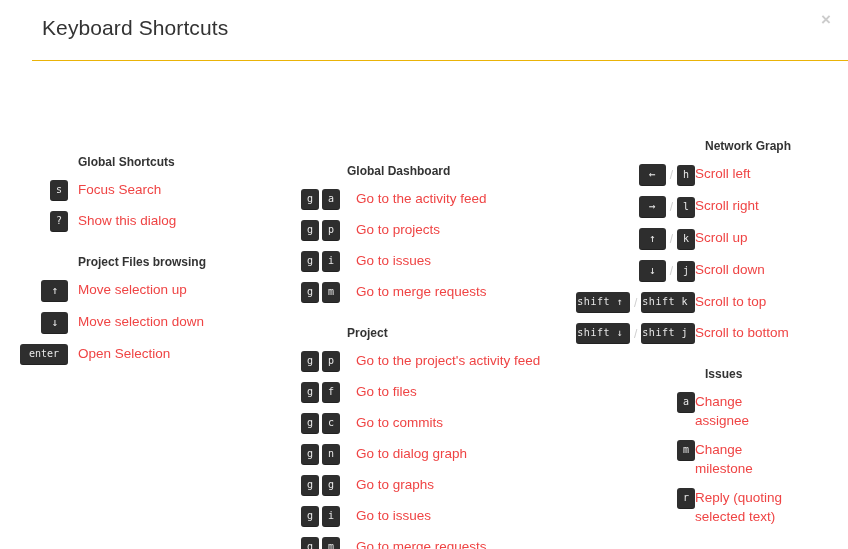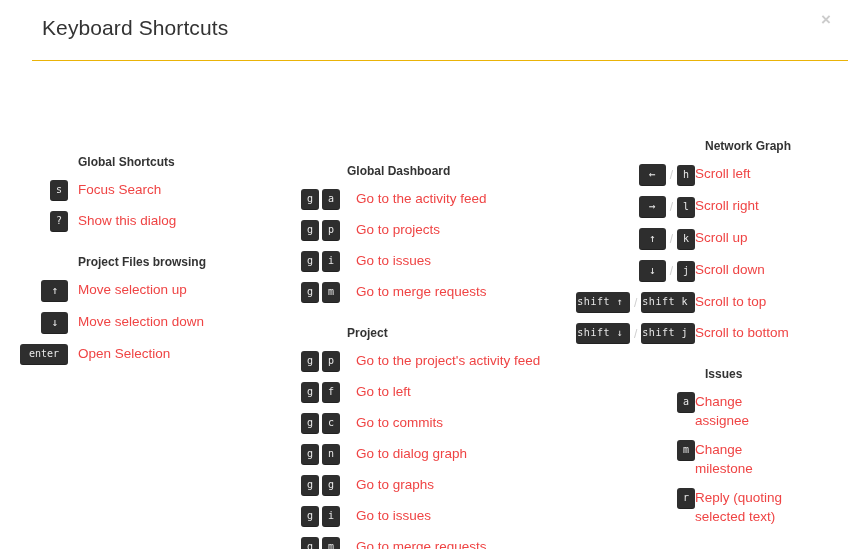--- a/index.html
+++ b/index.html
@@ -191,21 +191,21 @@
         </div>
       </div>
       <div class="section spaced">
         <div class="section-heading">Project</div>
         <div class="shortcut-row">
           <div class="keys-cell"><span class="key">g</span><span class="key">p</span></div>
           <div class="desc-cell">Go to the project's activity feed</div>
         </div>
         <div class="shortcut-row">
           <div class="keys-cell"><span class="key">g</span><span class="key">f</span></div>
-          <div class="desc-cell">Go to left</div>
+          <div class="desc-cell">Go to files</div>
         </div>
         <div class="shortcut-row">
           <div class="keys-cell"><span class="key">g</span><span class="key">c</span></div>
           <div class="desc-cell">Go to commits</div>
         </div>
         <div class="shortcut-row">
           <div class="keys-cell"><span class="key">g</span><span class="key">n</span></div>
           <div class="desc-cell">Go to dialog graph</div>
         </div>
         <div class="shortcut-row">

